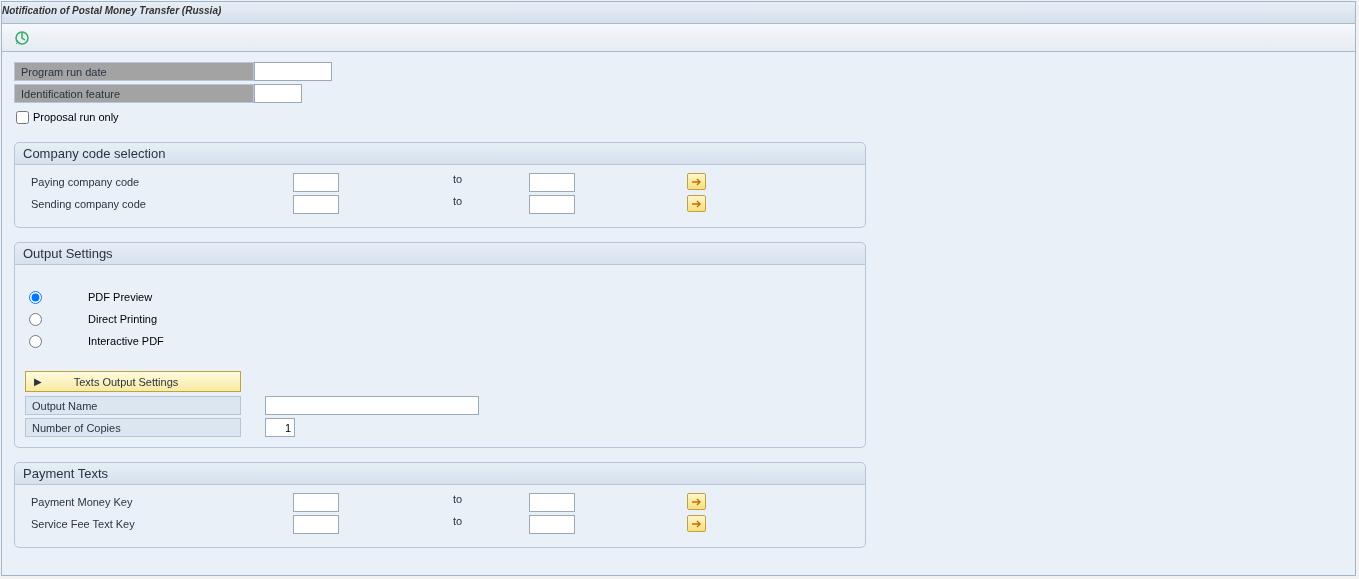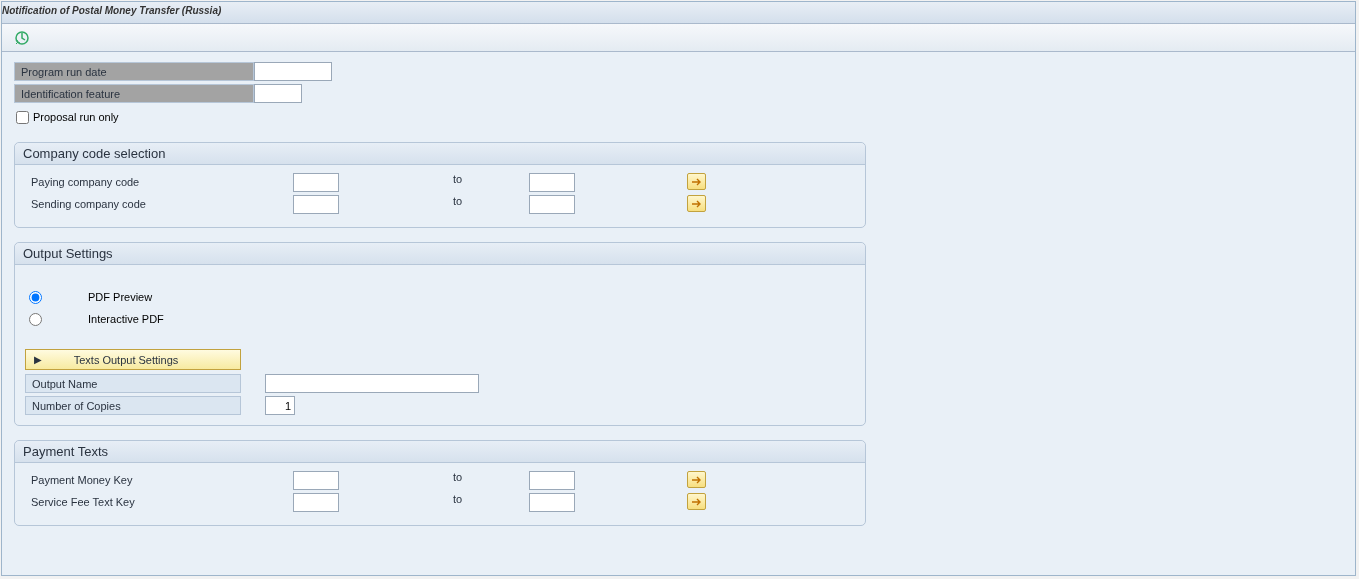--- a/index.html
+++ b/index.html
@@ -244,20 +244,24 @@
     <div class="group-box">
       <div class="group-title">Output Settings</div>
       <div class="group-body">
         <div class="spacer-v"></div>
         <div class="radio-row">
           <input type="radio" name="outmode" checked="" style="">
           <span>PDF Preview</span>
         </div>
         <div class="radio-row">
           <input type="radio" name="outmode" style="">
+          <span>Direct Printing</span>
+        </div>
+        <div class="radio-row">
+          <input type="radio" name="outmode" style="">
           <span>Interactive PDF</span>
         </div>
         <div style="height:14px"></div>
         <div class="hide-btn">
           <span class="tri">▶</span>
           <span>Texts Output Settings</span>
         </div>
         <div class="out-row">
           <div class="out-label-box">Output Name</div>
           <div style="width:24px"></div>

